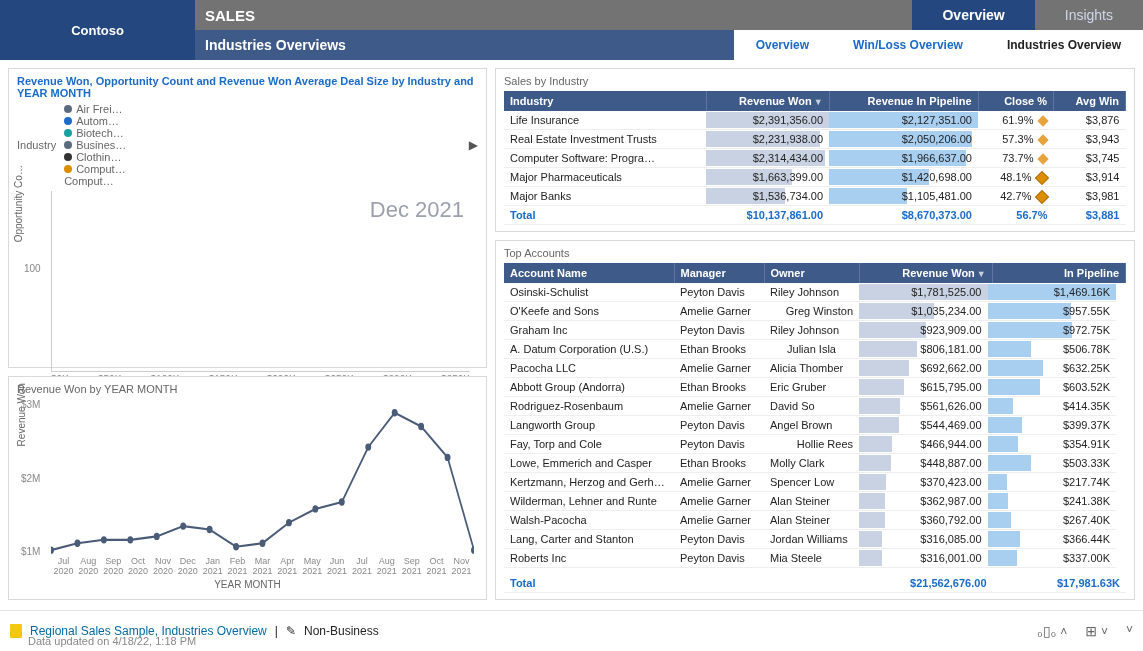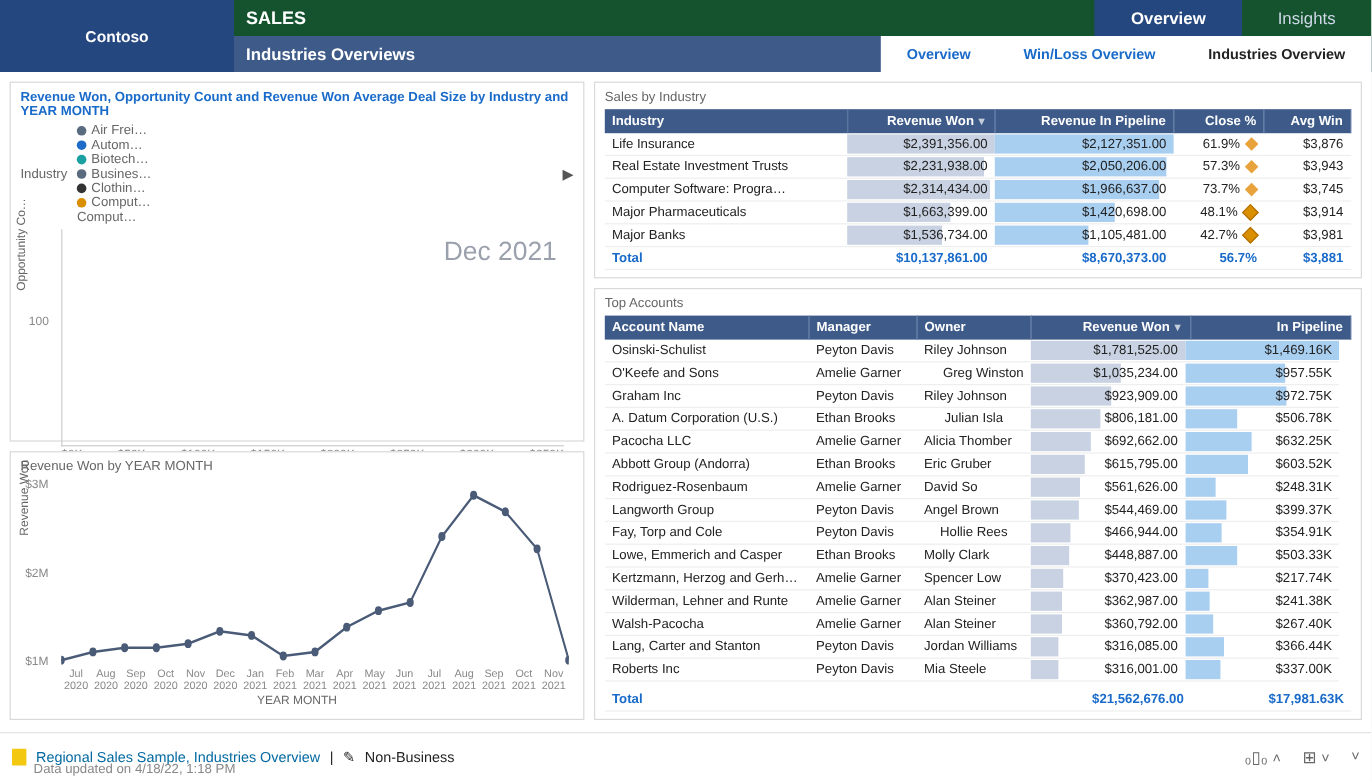--- a/index.html
+++ b/index.html
@@ -1,20 +1,20 @@
 <!DOCTYPE html>
 <html><head>
 <meta charset="utf-8">
 <style>
   html,body{margin:0;padding:0;font-family:"Segoe UI",Arial,sans-serif;font-size:12px;color:#222;background:#f6f6f6;width:1143px}
   .app{width:1143px;height:651px;position:relative;background:#fff;overflow:hidden}
   
   .hdr{display:flex;height:60px}
   .brand{width:195px;background:#25477f;color:#fff;font-weight:600;display:flex;align-items:center;justify-content:center;font-size:13px}
-  .hdr-mid{flex:1;background:#14532d;color:#fff;display:flex;flex-direction:column}
+  .hdr-mid{flex:1;background:#737373;color:#fff;display:flex;flex-direction:column}
   .hdr-top{display:flex;align-items:center;height:30px}
   .hdr-title{font-weight:700;font-size:15px;padding-left:10px;flex:1}
   .nav-tabs{display:flex;align-items:center;height:30px}
   .nav-tab{padding:0 30px;font-size:14px;color:#cfd7e8;height:30px;display:flex;align-items:center}
   .nav-tab.active{background:#25477f;color:#fff;font-weight:600}
   .hdr-sub{display:flex;height:30px;background:#3d5a89}
   .hdr-sub-title{flex:1;padding-left:10px;color:#fff;font-weight:600;font-size:14px;display:flex;align-items:center}
   .subtabs{display:flex;background:#fff;color:#333}
   .subtab{padding:0 22px;height:30px;display:flex;align-items:center;color:#1a6bc9;font-weight:600;font-size:12px}
   .subtab.black{color:#222}
@@ -373,33 +373,33 @@
                   <td style="text-align:left">Ethan Brooks</td>
                   <td style="text-align:left">Eric Gruber</td>
     <td class="bar-cell"><span class="bar-bg" style="width:35%"></span><span class="bar-txt">$615,795.00</span></td>
     <td class="bar-cell"><span class="bar-bg blue" style="width:41%"></span><span class="bar-txt">$603.52K</span></td>
                 </tr>
                 <tr>
                   <td>Rodriguez-Rosenbaum</td>
                   <td style="text-align:left">Amelie Garner</td>
                   <td style="text-align:left">David So</td>
     <td class="bar-cell"><span class="bar-bg" style="width:32%"></span><span class="bar-txt">$561,626.00</span></td>
-    <td class="bar-cell"><span class="bar-bg blue" style="width:20%"></span><span class="bar-txt">$248.31K</span></td>
+    <td class="bar-cell"><span class="bar-bg blue" style="width:20%"></span><span class="bar-txt">$414.35K</span></td>
                 </tr>
                 <tr>
                   <td>Langworth Group</td>
                   <td style="text-align:left">Peyton Davis</td>
                   <td style="text-align:left">Angel Brown</td>
     <td class="bar-cell"><span class="bar-bg" style="width:31%"></span><span class="bar-txt">$544,469.00</span></td>
     <td class="bar-cell"><span class="bar-bg blue" style="width:27%"></span><span class="bar-txt">$399.37K</span></td>
                 </tr>
                 <tr>
                   <td>Fay, Torp and Cole</td>
                   <td style="text-align:left">Peyton Davis</td>
-                  <td style="text-align:center">Hollie Rees</td>
+                  <td style="text-align:right">Hollie Rees</td>
     <td class="bar-cell"><span class="bar-bg" style="width:26%"></span><span class="bar-txt">$466,944.00</span></td>
     <td class="bar-cell"><span class="bar-bg blue" style="width:24%"></span><span class="bar-txt">$354.91K</span></td>
                 </tr>
                 <tr>
                   <td>Lowe, Emmerich and Casper</td>
                   <td style="text-align:left">Ethan Brooks</td>
                   <td style="text-align:left">Molly Clark</td>
     <td class="bar-cell"><span class="bar-bg" style="width:25%"></span><span class="bar-txt">$448,887.00</span></td>
     <td class="bar-cell"><span class="bar-bg blue" style="width:34%"></span><span class="bar-txt">$503.33K</span></td>
                 </tr>

